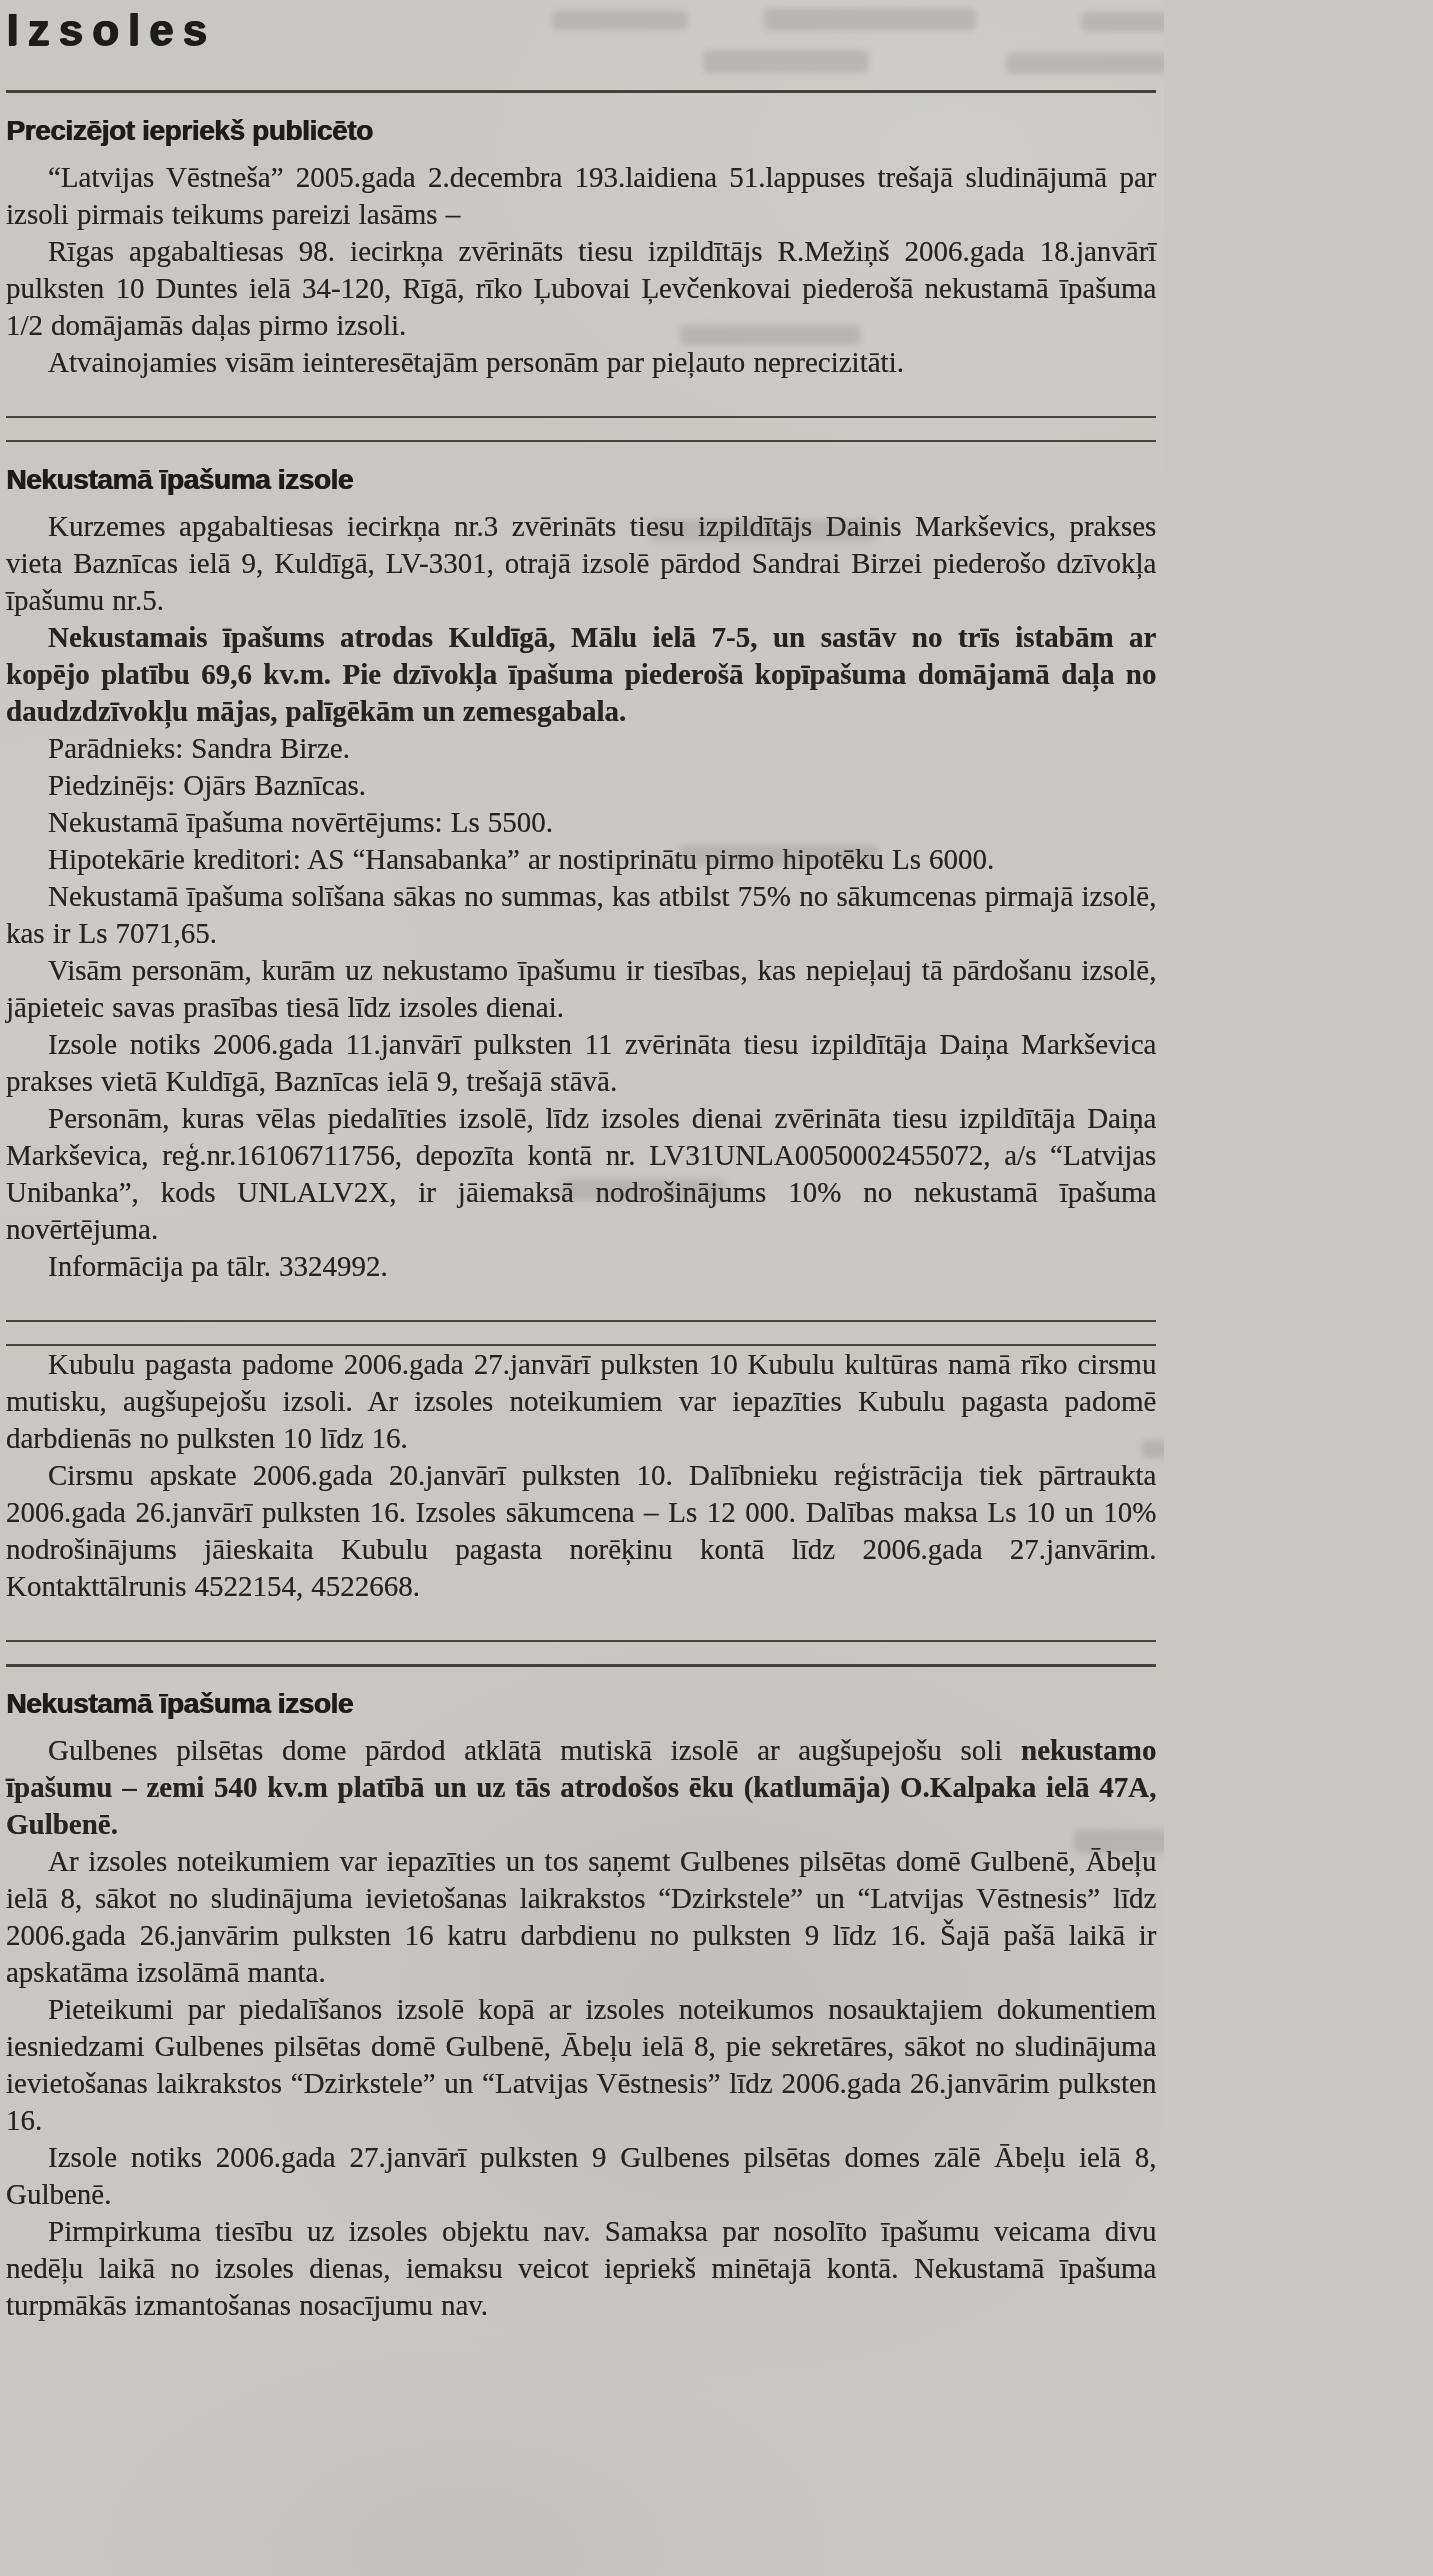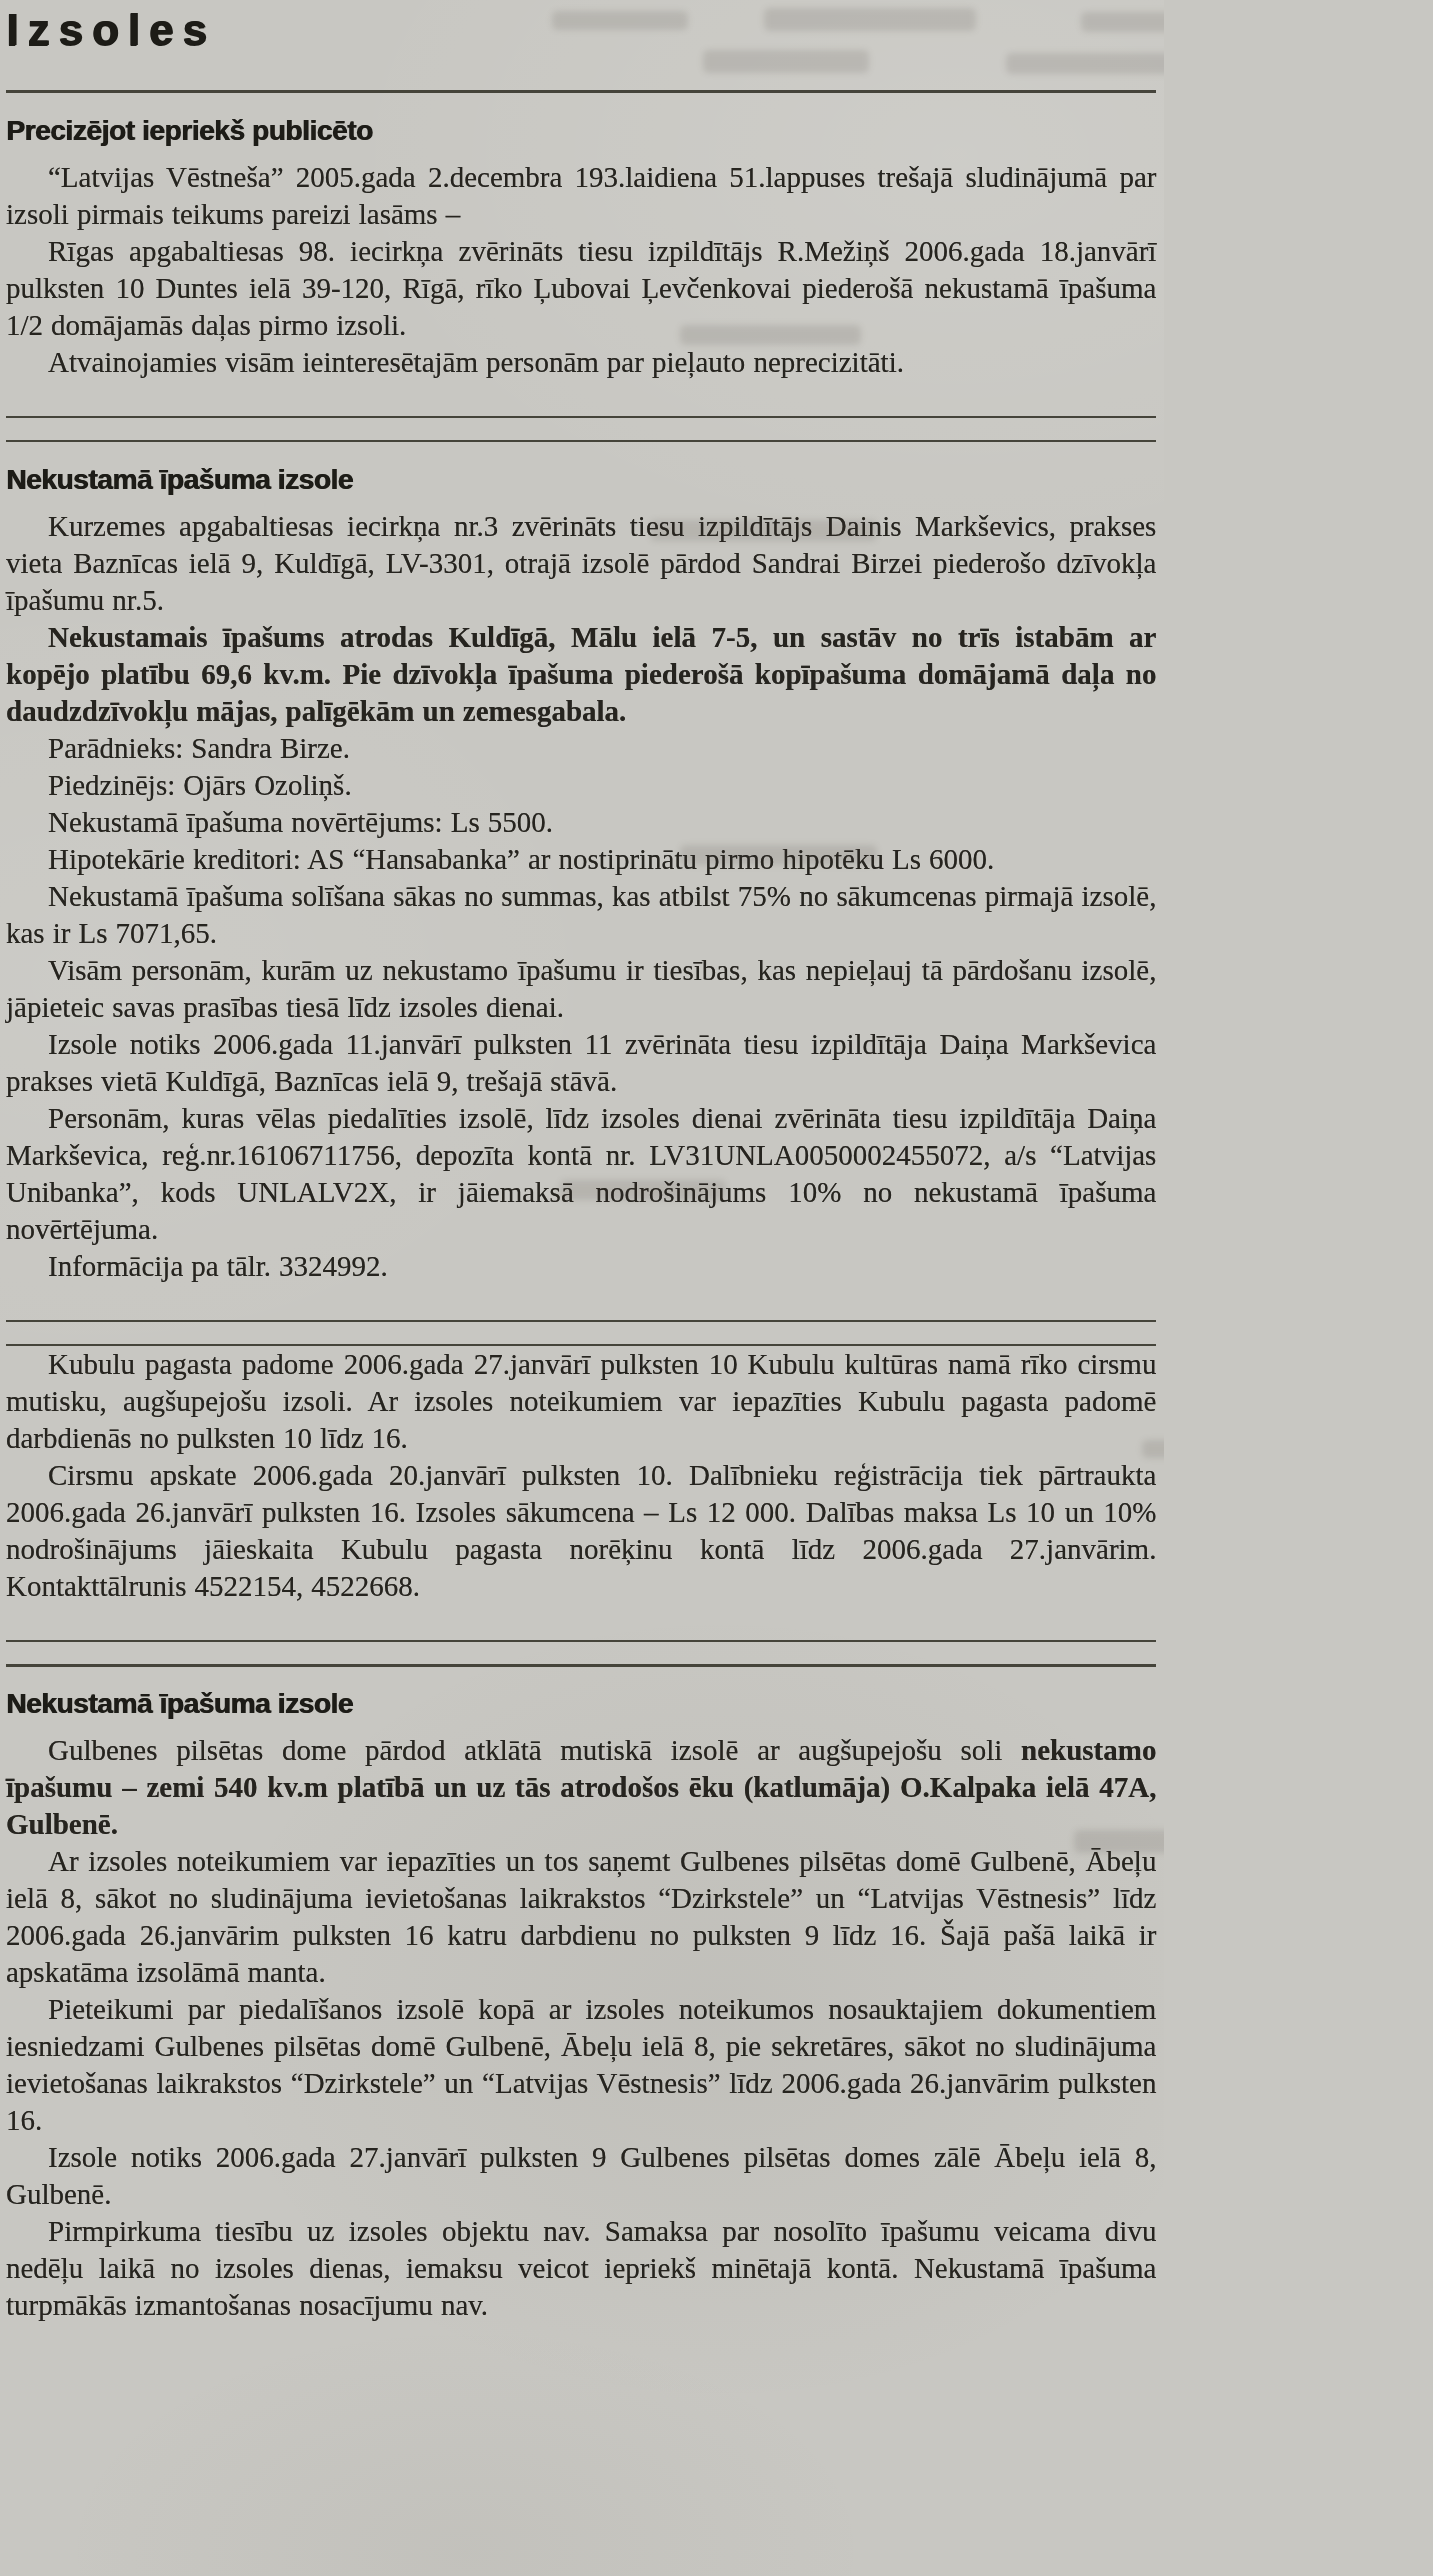--- a/index.html
+++ b/index.html
@@ -78,33 +78,33 @@
 <div class="page">
 
   <h1 class="masthead">Izsoles</h1>
 
   <div class="rule rule-top"></div>
 
   <div id="sections">
       <section>
         <h2 class="section-heading">Precizējot iepriekš publicēto</h2>
         <p class="body-par"><span>“Latvijas Vēstneša” 2005.gada 2.decembra 193.laidiena 51.lappuses trešajā sludinājumā par izsoli pirmais teikums pareizi lasāms –</span></p>
-        <p class="body-par"><span>Rīgas apgabaltiesas 98. iecirkņa zvērināts tiesu izpildītājs R.Mežiņš 2006.gada 18.janvārī pulksten 10 Duntes ielā 39-120, Rīgā, rīko Ļubovai Ļevčenkovai piederošā nekustamā īpašuma 1/2 domājamās daļas pirmo izsoli.</span></p>
+        <p class="body-par"><span>Rīgas apgabaltiesas 98. iecirkņa zvērināts tiesu izpildītājs R.Mežiņš 2006.gada 18.janvārī pulksten 10 Duntes ielā 34-120, Rīgā, rīko Ļubovai Ļevčenkovai piederošā nekustamā īpašuma 1/2 domājamās daļas pirmo izsoli.</span></p>
         <p class="body-par"><span>Atvainojamies visām ieinteresētajām personām par pieļauto neprecizitāti.</span></p>
       </section>
       <div class="section-divider">
         <div class="rule"></div>
         <div class="rule rule2"></div>
       </div>
       <section>
         <h2 class="section-heading">Nekustamā īpašuma izsole</h2>
         <p class="body-par"><span>Kurzemes apgabaltiesas iecirkņa nr.3 zvērināts tiesu izpildītājs Dainis Markševics, prakses vieta Baznīcas ielā 9, Kuldīgā, LV-3301, otrajā izsolē pārdod Sandrai Birzei piederošo dzīvokļa īpašumu nr.5.</span></p>
         <p class="body-par"><span class="b">Nekustamais īpašums atrodas Kuldīgā, Mālu ielā 7-5, un sastāv no trīs istabām ar kopējo platību 69,6 kv.m. Pie dzīvokļa īpašuma piederošā kopīpašuma domājamā daļa no daudzdzīvokļu mājas, palīgēkām un zemesgabala.</span></p>
         <p class="body-par"><span>Parādnieks: Sandra Birze.</span></p>
-        <p class="body-par"><span>Piedzinējs: Ojārs Ozoliņš.</span></p>
+        <p class="body-par"><span>Piedzinējs: Ojārs Baznīcas.</span></p>
         <p class="body-par"><span>Nekustamā īpašuma novērtējums: Ls 5500.</span></p>
         <p class="body-par"><span>Hipotekārie kreditori: AS “Hansabanka” ar nostiprinātu pirmo hipotēku Ls 6000.</span></p>
         <p class="body-par"><span>Nekustamā īpašuma solīšana sākas no summas, kas atbilst 75% no sākumcenas pirmajā izsolē, kas ir Ls 7071,65.</span></p>
         <p class="body-par"><span>Visām personām, kurām uz nekustamo īpašumu ir tiesības, kas nepieļauj tā pārdošanu izsolē, jāpieteic savas prasības tiesā līdz izsoles dienai.</span></p>
         <p class="body-par"><span>Izsole notiks 2006.gada 11.janvārī pulksten 11 zvērināta tiesu izpildītāja Daiņa Markševica prakses vietā Kuldīgā, Baznīcas ielā 9, trešajā stāvā.</span></p>
         <p class="body-par"><span>Personām, kuras vēlas piedalīties izsolē, līdz izsoles dienai zvērināta tiesu izpildītāja Daiņa Markševica, reģ.nr.16106711756, depozīta kontā nr. LV31UNLA0050002455072, a/s “Latvijas Unibanka”, kods UNLALV2X, ir jāiemaksā nodrošinājums 10% no nekustamā īpašuma novērtējuma.</span></p>
         <p class="body-par"><span>Informācija pa tālr. 3324992.</span></p>
       </section>
       <div class="section-divider">
         <div class="rule"></div>

